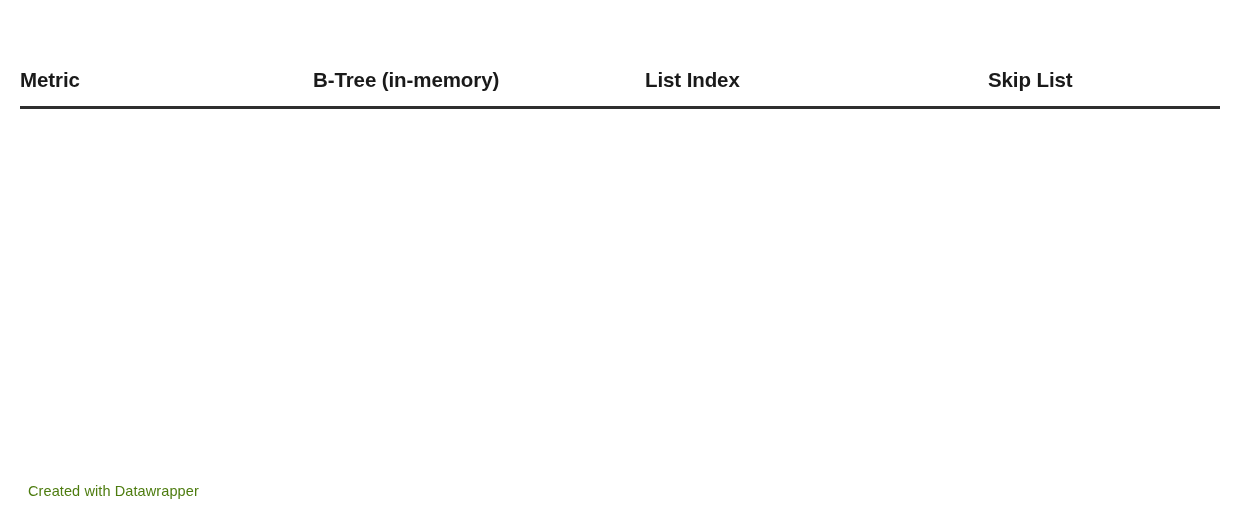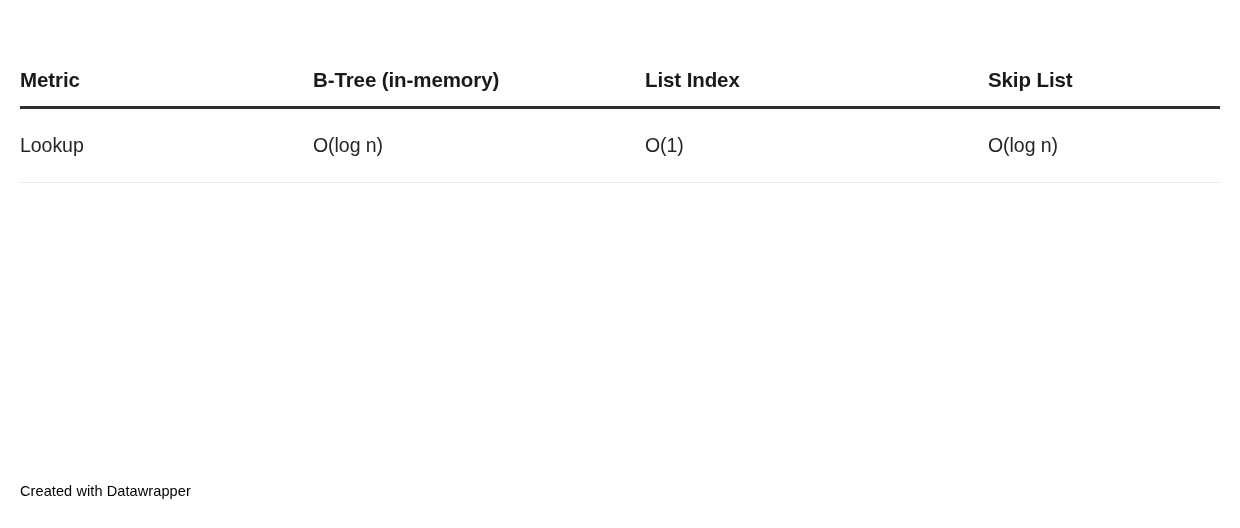--- a/index.html
+++ b/index.html
@@ -66,25 +66,25 @@
     border-bottom: 1px solid #ececec;
     box-sizing: border-box;
     white-space: nowrap;
   }
   tbody tr.last-row td {
     border-bottom: none;
   }
 
   .credit {
     position: absolute;
-    left: 20px;
+    left: 28px;
     top: 482px;
     font-size: 14.5px;
     line-height: 18px;
-    color: #000000;
+    color: #4d7c0f;
     font-weight: normal;
     letter-spacing: 0.1px;
   }
 </style>
 </head>
 <body>
 
 <div id="page">
 
   <div class="table-wrap">
@@ -97,25 +97,19 @@
       </colgroup>
       <thead>
         <tr>
           <th class="col-head-metric">Metric</th>
           <th>B-Tree (in-memory)</th>
           <th>List Index</th>
           <th>Skip List</th>
         </tr>
       </thead>
       <tbody>
-        <tr>
-          <td>Lookup</td>
-          <td>O(log n)</td>
-          <td>O(1)</td>
-          <td>O(log n)</td>
-        </tr>
       </tbody>
     </table>
   </div>
 
   <div class="credit">Created with Datawrapper</div>
 
 </div>
 
 </body></html>

